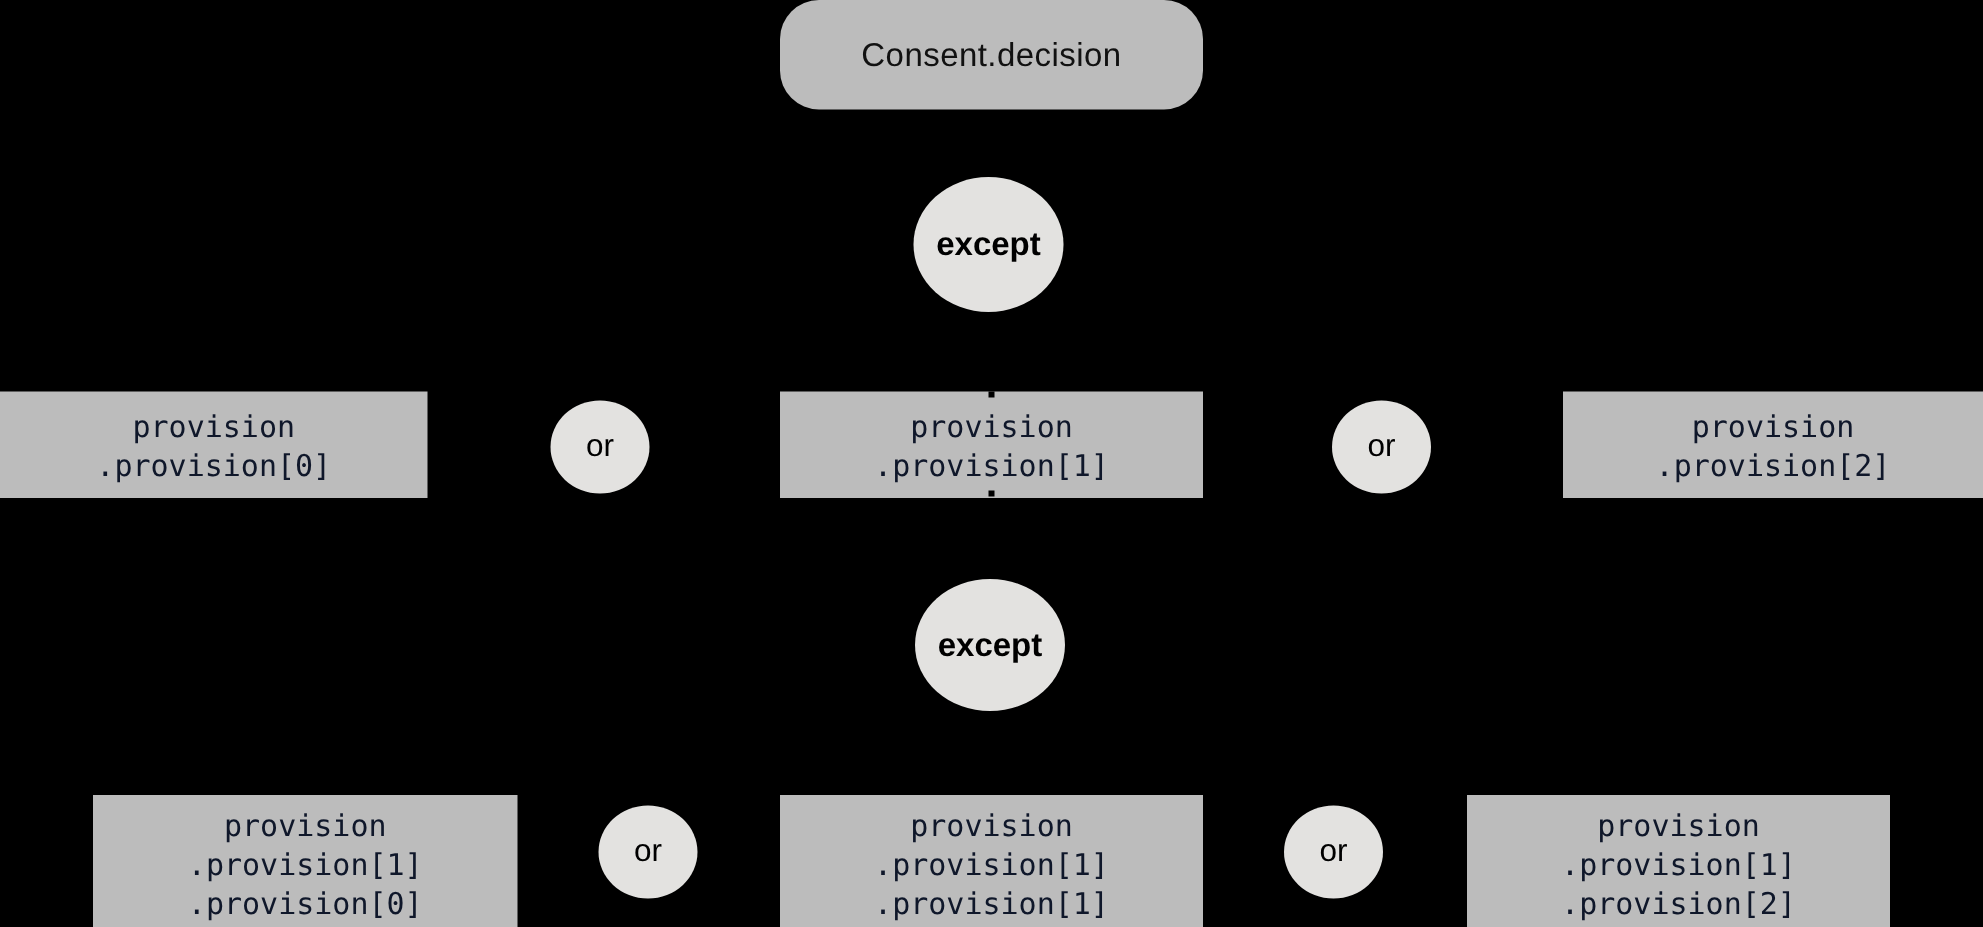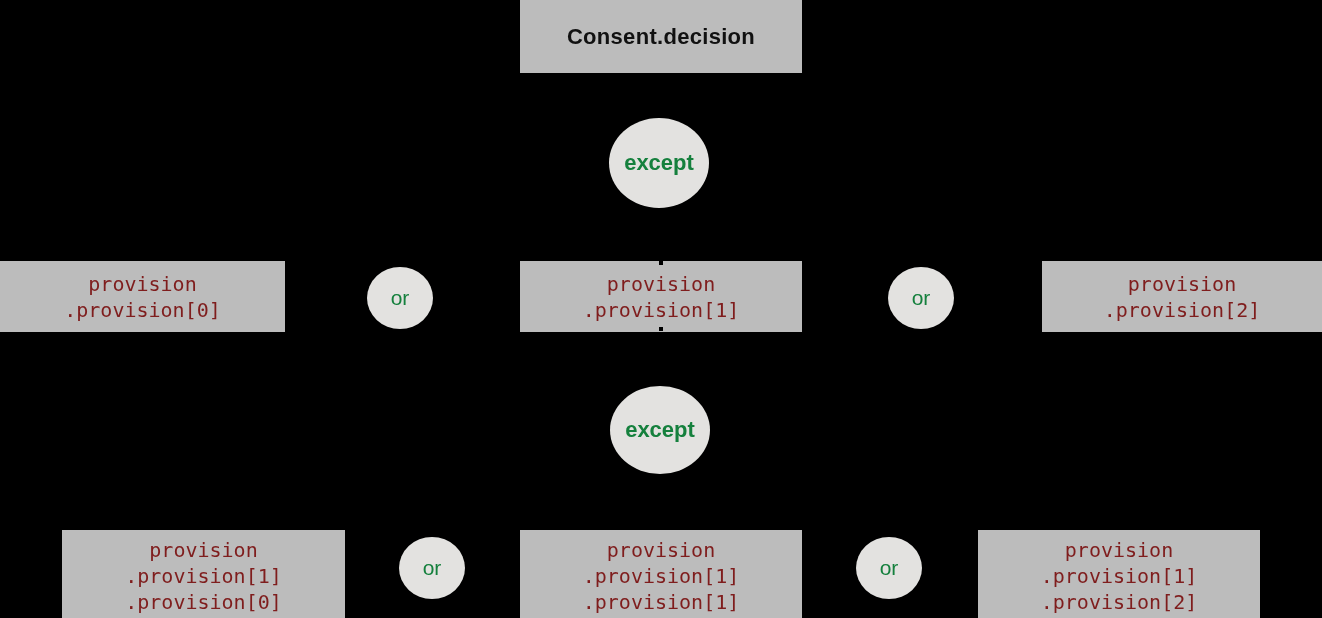--- a/index.html
+++ b/index.html
@@ -8,44 +8,45 @@
     position: relative;
     width: 1322px;
     height: 618px;
     background: #000000;
     overflow: hidden;
     font-family: "Liberation Sans", sans-serif;
   }
   .node {
     position: absolute;
     background: #bcbcbc;
-    color: #7f1d1d;
+    color: #0f172a;
     display: flex;
     flex-direction: column;
     align-items: center;
     justify-content: center;
     text-align: center;
   }
   .node .code-line {
     font-family: "DejaVu Sans Mono", monospace;
     font-size: 20px;
     line-height: 26px;
     white-space: pre;
   }
   .root-node {
     background: #bcbcbc;
     color: #111111;
-    font-weight: bold;
+    font-weight: normal;
     font-size: 22px;
     letter-spacing: 0.3px;
+    border-radius: 26px;
   }
   .op {
     position: absolute;
     background: #e3e2e0;
-    color: #15803d;
+    color: #000000;
     border-radius: 50%;
     display: flex;
     align-items: center;
     justify-content: center;
   }
   .op.except { font-weight: bold; font-size: 22px; }
   .op.or { font-weight: normal; font-size: 21px; justify-content: center; }
   .dot {
     position: absolute;
     width: 4px;

